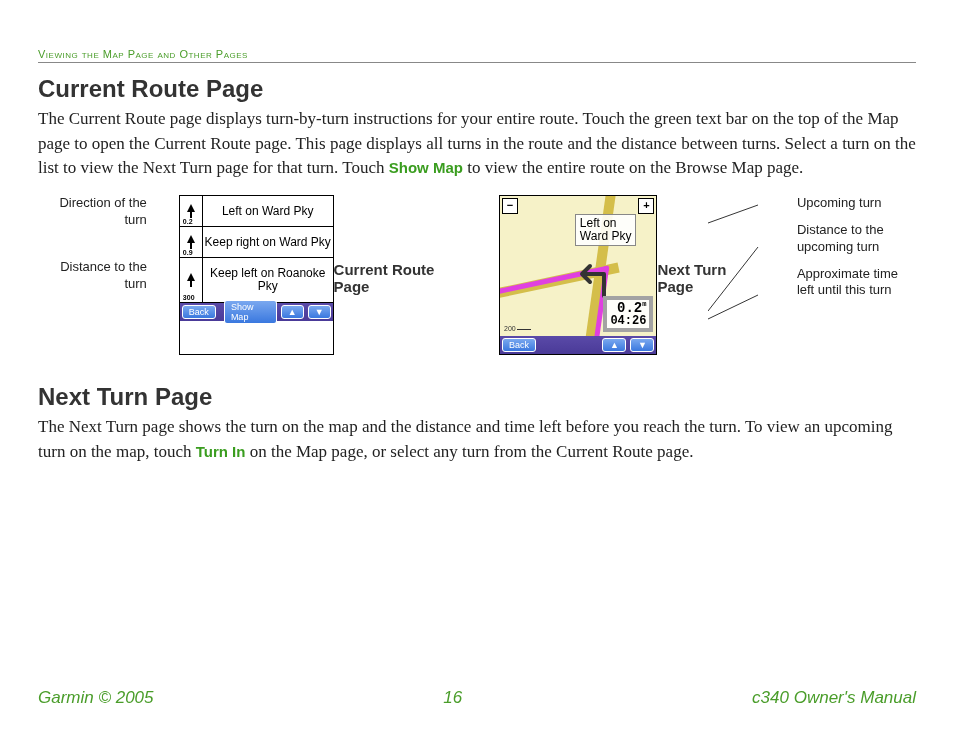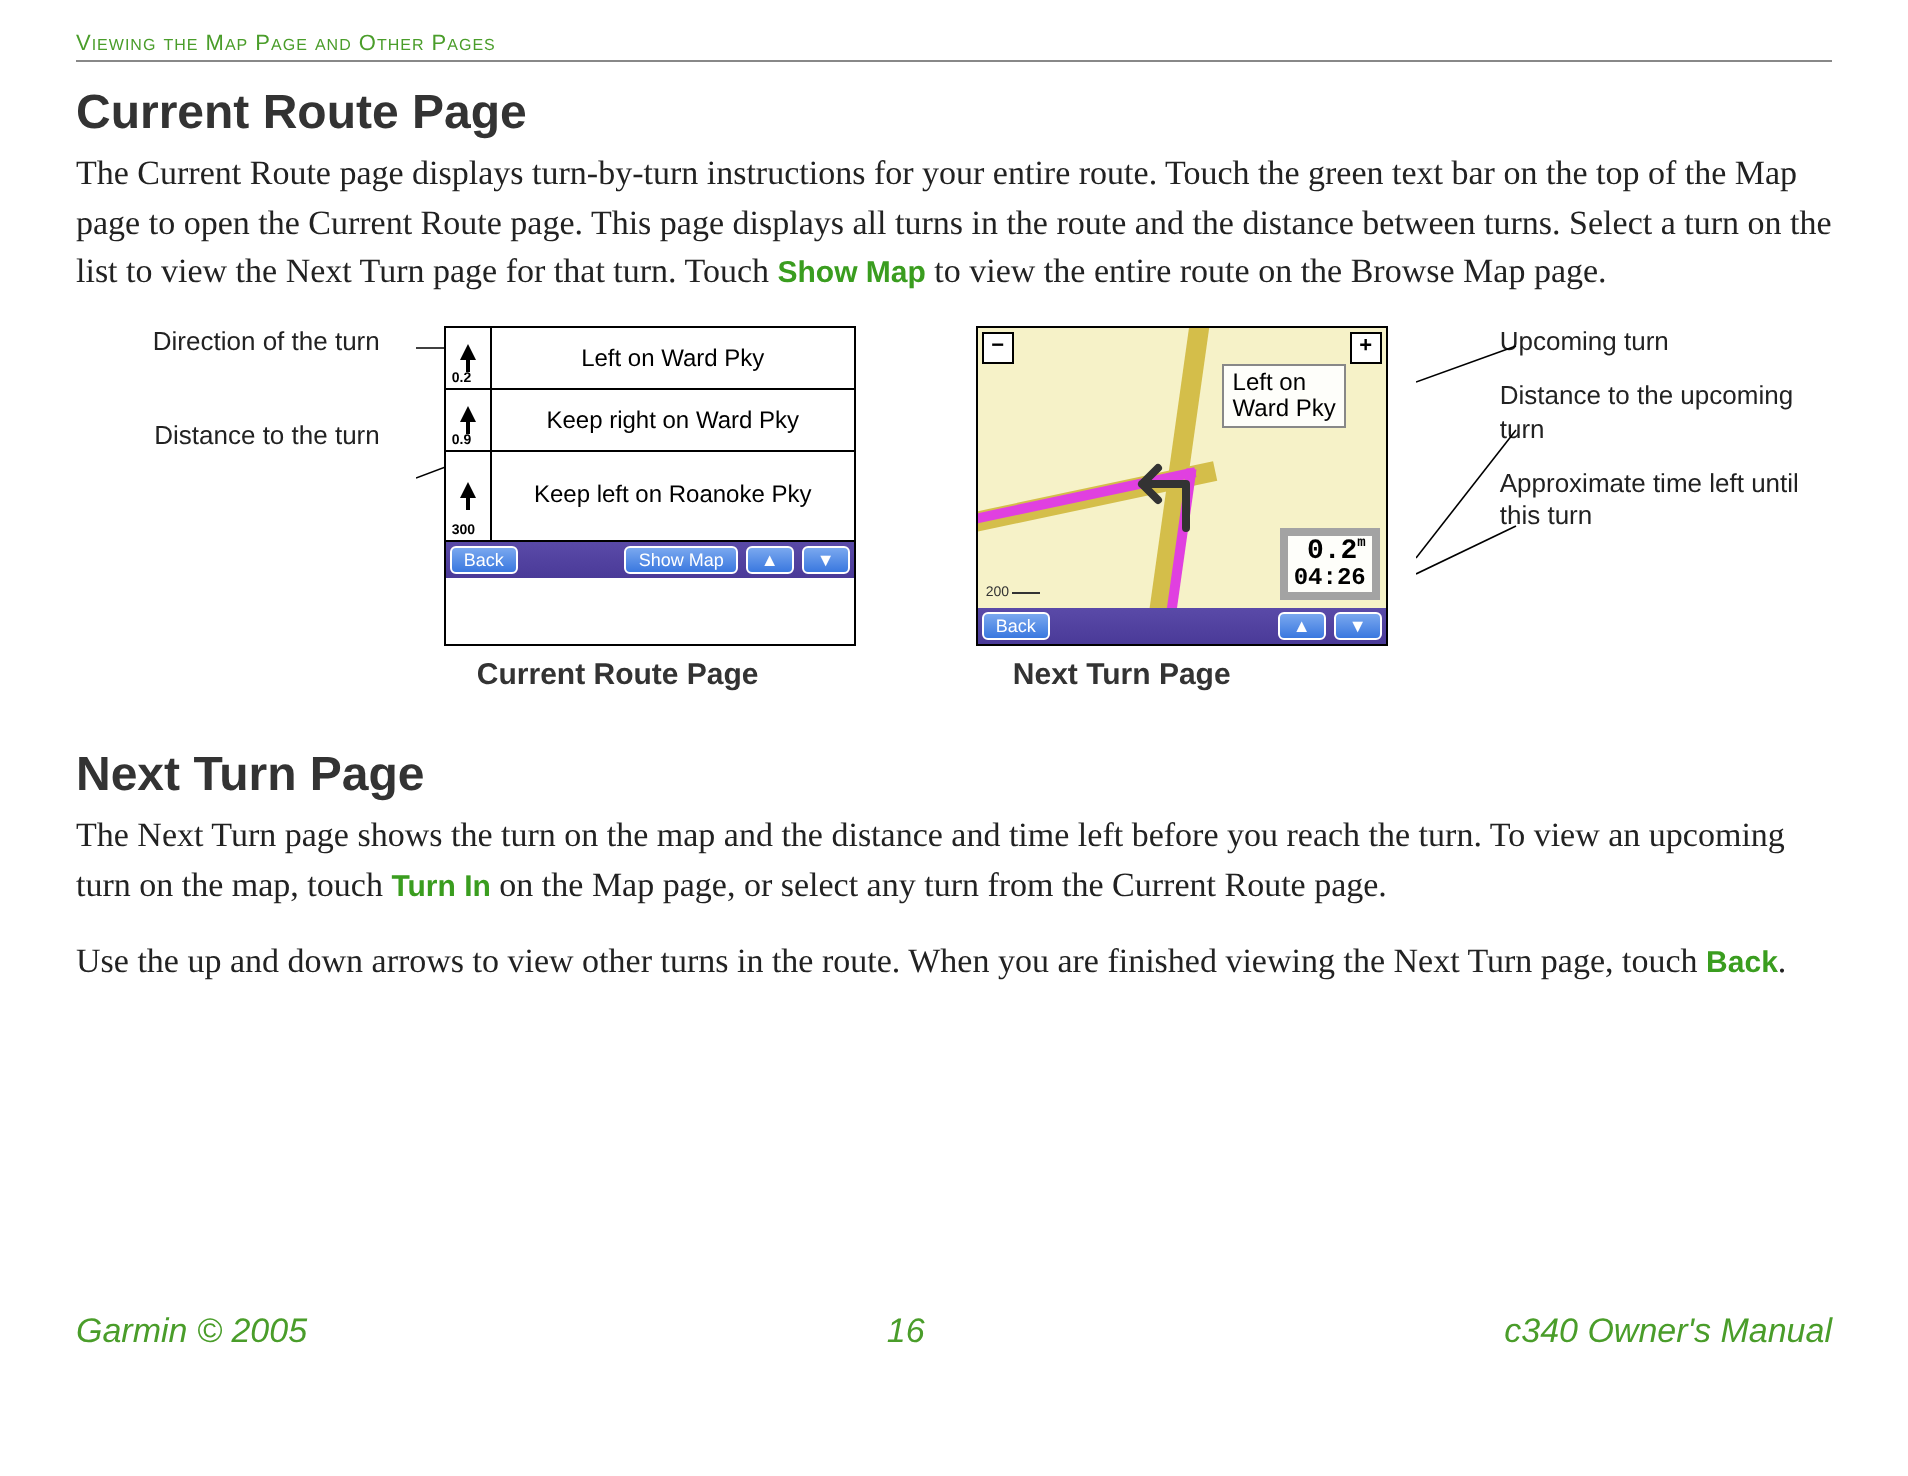--- a/index.html
+++ b/index.html
@@ -9,20 +9,21 @@
     background: #fff;
     width: 954px;
     height: 738px;
     overflow: hidden;
   }
   .page {
     padding: 16px 38px 18px 38px;
     position: relative;
     height: 692px;
     box-sizing: border-box;
+    margin-top: 32px;
   }
   .header-section {
     font-family: Verdana, Arial, sans-serif;
     color: #4a9d2a;
     font-size: 11px;
     font-variant: small-caps;
     letter-spacing: 0.5px;
     border-bottom: 1px solid #888;
     padding-bottom: 2px;
     margin-bottom: 12px;
@@ -65,21 +66,21 @@
   }
   .callout-col-left div { margin-bottom: 30px; }
   .callout-col-right {
     width: 186px;
     text-align: left;
     padding-top: 0px;
   }
   .callout-col-right div { margin-bottom: 10px; }
   .fig-wrap {
     display: flex;
-    flex-direction: column;
+    flex-direction: row;
     align-items: center;
   }
   .fig-caption {
     font-family: Verdana, Arial, sans-serif;
     font-weight: bold;
     font-size: 15px;
     color: #333;
     margin-top: 6px;
   }
   
@@ -294,23 +295,20 @@
       <div>Upcoming turn</div>
       <div>Distance to the upcoming turn</div>
       <div>Approximate time left until this turn</div>
     </div>
   </div>
 
   <h1 style="margin-top:28px;">Next Turn Page</h1>
   <p>
     <span>The Next Turn page shows the turn on the map and the distance and time left before you reach the turn. To view an upcoming turn on the map, touch </span><span class="green-bold">Turn In</span><span> on the Map page, or select any turn from the Current Route page.</span>
   </p>
-  <p>
-    <span>Use the up and down arrows to view other turns in the route. When you are finished viewing the Next Turn page, touch </span><span class="green-bold">Back</span><span>.</span>
-  </p>
 
   <div class="footer">
     <span>Garmin © 2005</span>
     <span>16</span>
     <span>c340 Owner's Manual</span>
   </div>
 
 </div>
 
 </body></html>

